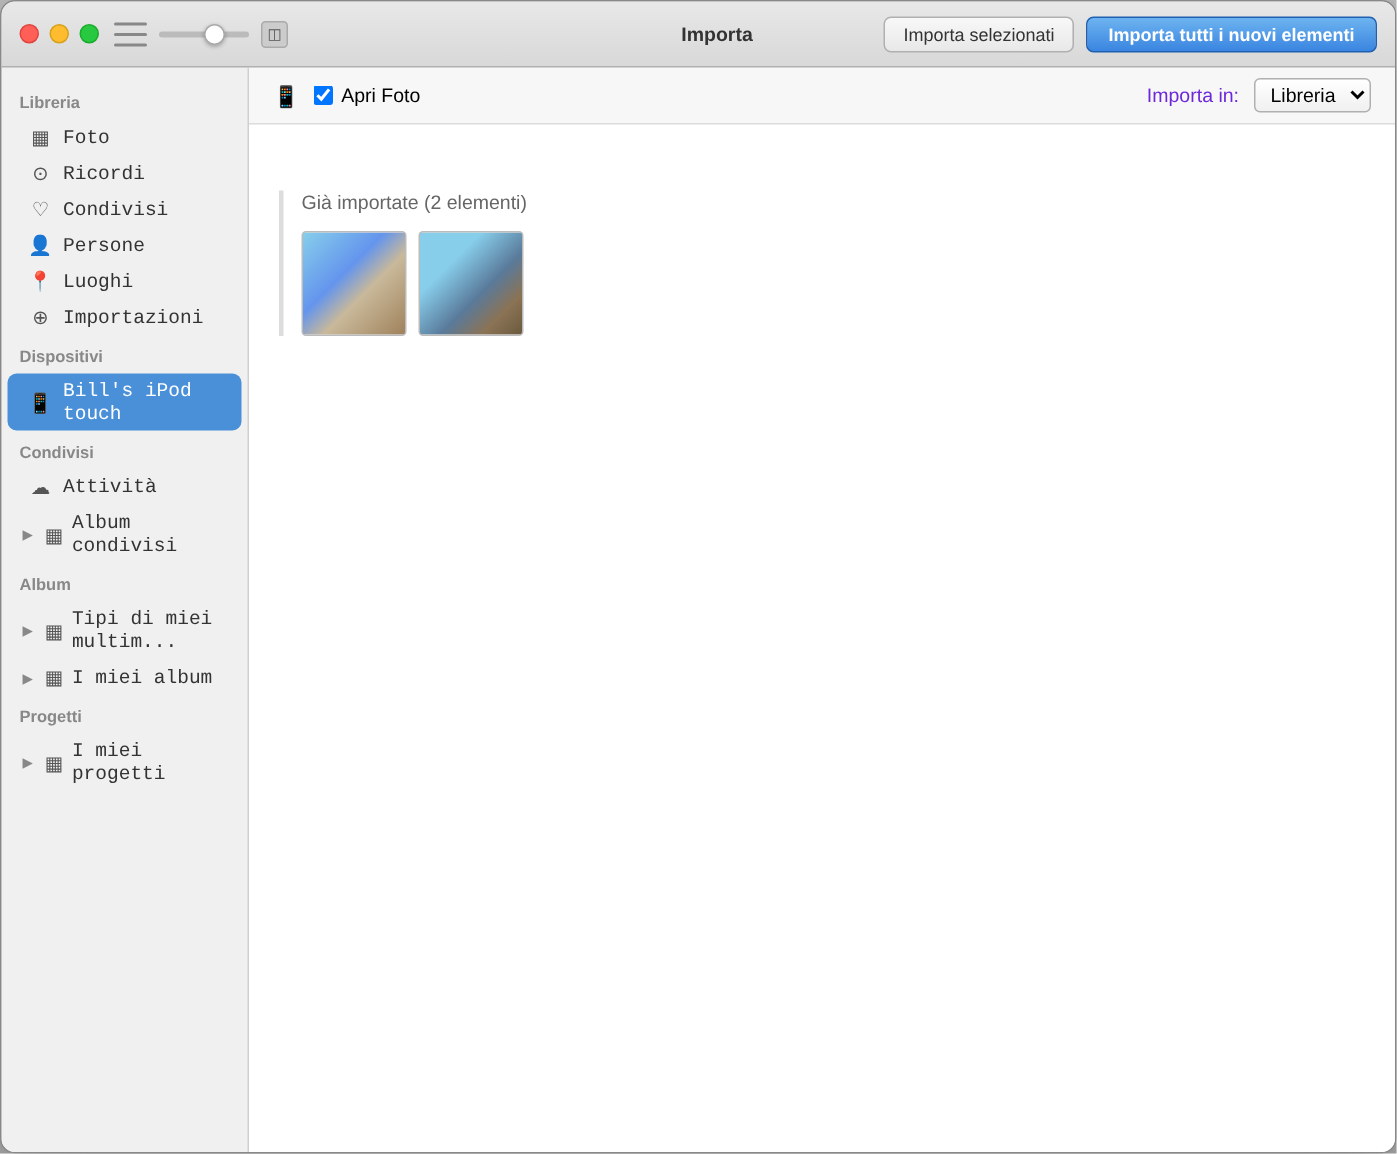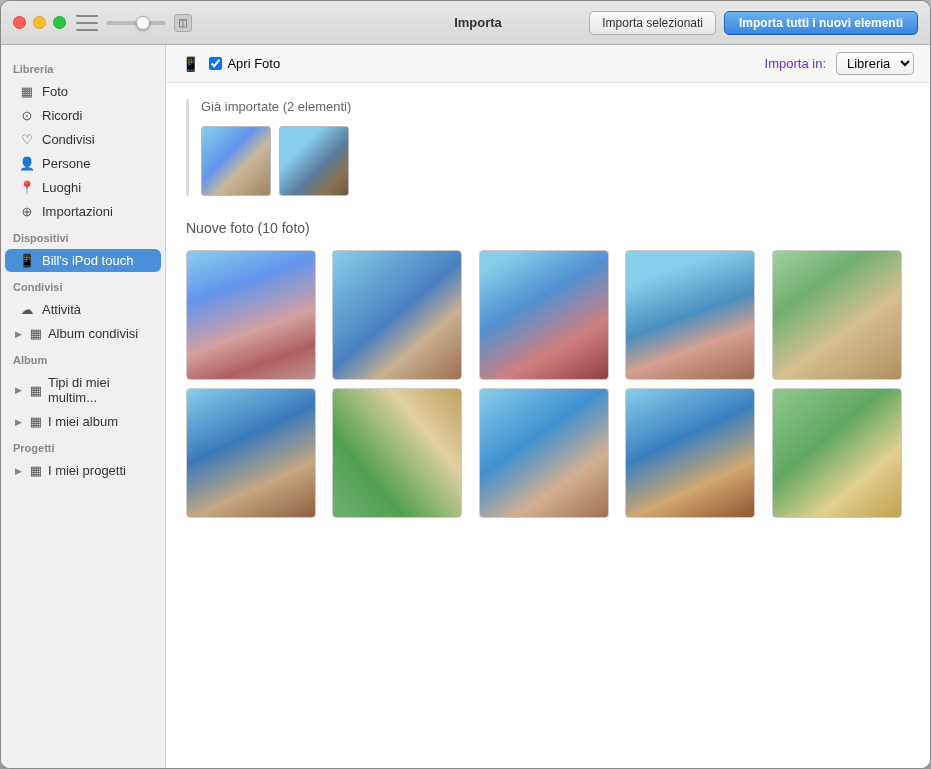--- a/index.html
+++ b/index.html
@@ -173,21 +173,21 @@
       color: white;
     }
     .sidebar-item.active .sidebar-icon { color: white; }
     .sidebar-icon {
       width: 16px;
       text-align: center;
       font-size: 13px;
       color: #555;
       flex-shrink: 0;
     }
-    .sidebar-item-text { font-size: 13px; }
+    .sidebar-item-text { font-size: 13px; font-family: Liberation Mono, monospace; }
     .sidebar-group-toggle {
       display: flex;
       align-items: center;
       padding: 4px 8px 4px 10px;
       font-size: 13px;
       color: #333;
       cursor: pointer;
       border-radius: 6px;
       margin: 1px 4px;
       gap: 4px;
@@ -249,20 +249,21 @@
     .section-title {
       font-size: 13px;
       color: #666;
       margin-bottom: 12px;
       font-weight: 400;
     }
     .already-imported-section {
       border-left: 3px solid #ddd;
       padding-left: 12px;
       margin-bottom: 24px;
+      margin-top: 28px;
     }
     .photo-grid {
       display: flex;
       flex-wrap: wrap;
       gap: 8px;
       margin-bottom: 24px;
     }
     .photo-thumb {
       width: 130px;
       height: 130px;
@@ -425,31 +426,16 @@
       <div class="photos-container">
 
         <div class="already-imported-section">
           <div class="section-title">Già importate (2 elementi)</div>
           <div class="photo-grid">
             <div class="photo-thumb-small photo-1"></div>
             <div class="photo-thumb-small photo-2"></div>
           </div>
         </div>
 
-        <div class="new-photos-section">
-          <div class="new-photos-title">Nuove foto (10 foto)</div>
-          <div class="new-photos-grid">
-            <div class="photo-thumb photo-3"></div>
-            <div class="photo-thumb photo-4"></div>
-            <div class="photo-thumb photo-5"></div>
-            <div class="photo-thumb photo-6"></div>
-            <div class="photo-thumb photo-7"></div>
-            <div class="photo-thumb photo-8"></div>
-            <div class="photo-thumb photo-9"></div>
-            <div class="photo-thumb photo-10"></div>
-            <div class="photo-thumb photo-11"></div>
-            <div class="photo-thumb photo-12"></div>
-          </div>
-        </div>
       </div>
     </div>
   </div>
 </div>
 
 </body></html>

